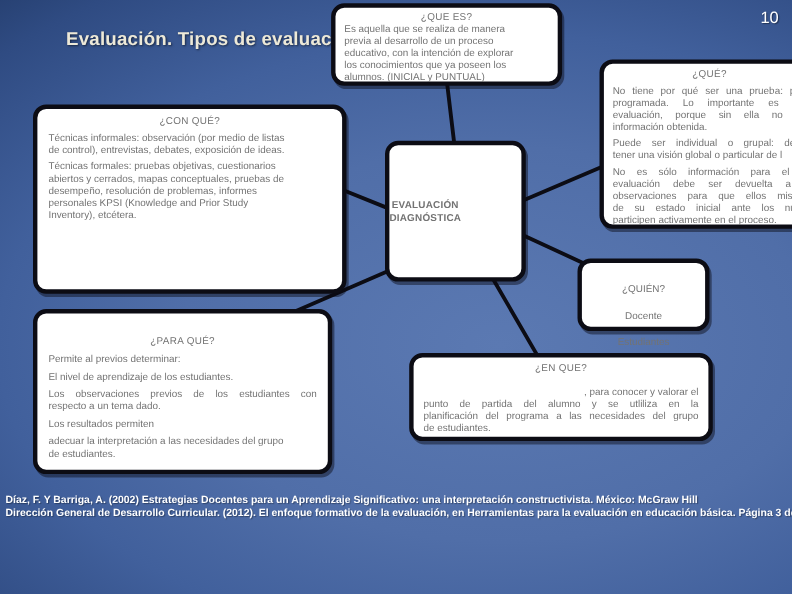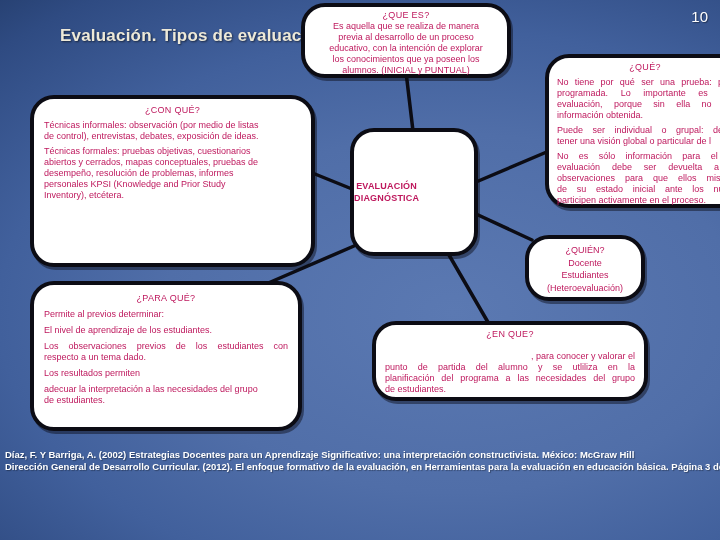--- a/index.html
+++ b/index.html
@@ -5,39 +5,39 @@
   html,body{margin:0;padding:0;}
   body{width:720px;height:540px;font-family:"Liberation Sans",sans-serif;}
   .slide{position:relative;width:720px;height:540px;overflow:hidden;
     background:radial-gradient(ellipse 115% 95% at 63% 58%,
       #5b79b2 0%, #506ea8 35%, #41609c 55%, #2f4b82 75%, #1f3763 90%, #16294e 100%);}
   .title{position:absolute;left:60px;top:26px;font-size:17px;font-weight:bold;
     color:#ede9d8;text-shadow:1px 1px 2px rgba(0,0,0,.55);letter-spacing:.2px;}
   .pagenum{position:absolute;right:12px;top:8px;font-size:15px;color:#ffffff;
     text-shadow:1px 1px 1px rgba(0,0,0,.4);}
   svg.connectors{position:absolute;left:0;top:0;}
-  .box{position:absolute;background:#ffffff;border:4px solid #0c0c14;border-radius:24px;
-    box-shadow:2px 3px 0 rgba(8,8,18,.45);color:#be185d;box-sizing:border-box;}
+  .box{position:absolute;background:#ffffff;border:4px solid #0c0c14;border-radius:12px;
+    box-shadow:2px 3px 0 rgba(8,8,18,.45);color:#737373;box-sizing:border-box;}
   .bhead{font-size:9px;line-height:11px;text-align:center;letter-spacing:.3px;}
   .bbody{font-size:9px;line-height:11px;}
   .ln{min-height:11px;}
   .ln.stretch{text-align:justify;text-align-last:justify;}
   .ln.right{text-align:right;}
   .para{margin-top:4px;}
   .box-que-es{left:301px;top:3px;width:210px;height:75px;padding:3px 8px;}
-  .box-que-es .bbody{text-align:center;}
+  .box-que-es .bbody{}
   .box-que{left:545px;top:54px;width:200px;height:154px;padding:4px 8px;}
   .box-con-que{left:30px;top:95px;width:285px;height:172px;padding:6px 10px;}
   .box-center{left:350px;top:128px;width:128px;height:128px;display:flex;
     align-items:center;justify-content:flex-start;text-align:center;}
   .box-center .bbody{font-weight:bold;line-height:12px;letter-spacing:.2px;}
   .box-quien{left:525px;top:235px;width:120px;height:66px;padding:5px 4px;}
   .box-quien .bbody{text-align:center;}
-  .box-quien .ln{line-height:12.5px;min-height:12.5px;}
-  .box-para-que{left:30px;top:281px;width:272px;height:150px;padding:8px 10px;}
+  .box-quien .ln{line-height:12.5px;min-height:12.5px;margin-top:12px;}
+  .box-para-que{left:30px;top:281px;width:272px;height:150px;padding:20px 10px;}
   .box-para-que .para{margin-top:5px;}
   .box-en-que{left:372px;top:321px;width:276px;height:80px;padding:4px 9px;}
   .citation{position:absolute;left:5px;top:449px;width:760px;color:#ffffff;
     font-size:9.5px;font-weight:bold;line-height:11.5px;white-space:nowrap;
     text-shadow:1px 1px 1px rgba(0,0,0,.35);}
 </style>
 </head>
 <body>
 
 <div class="slide">

